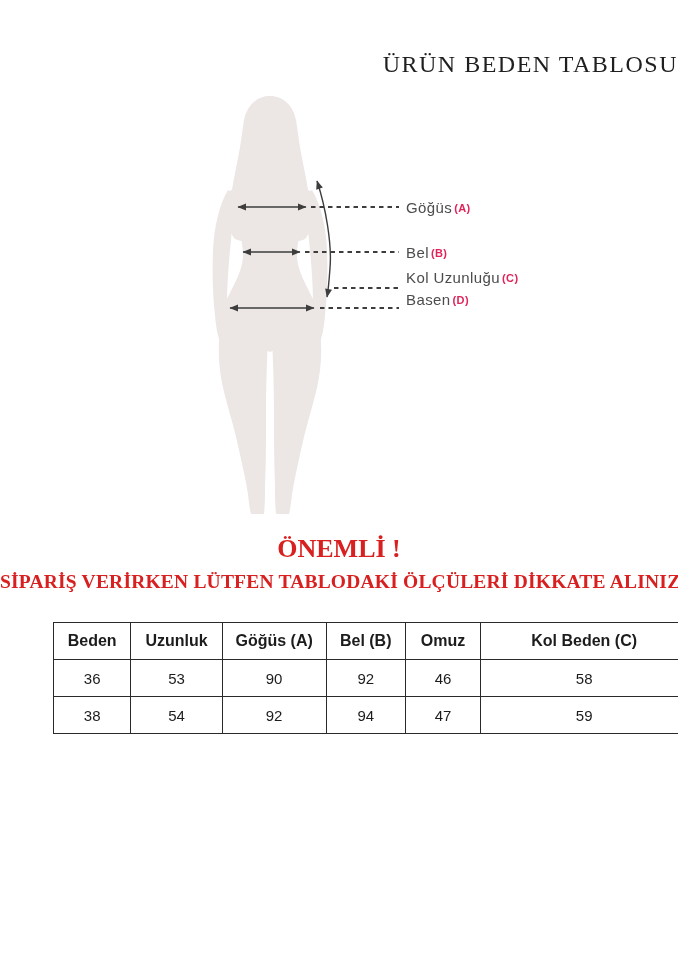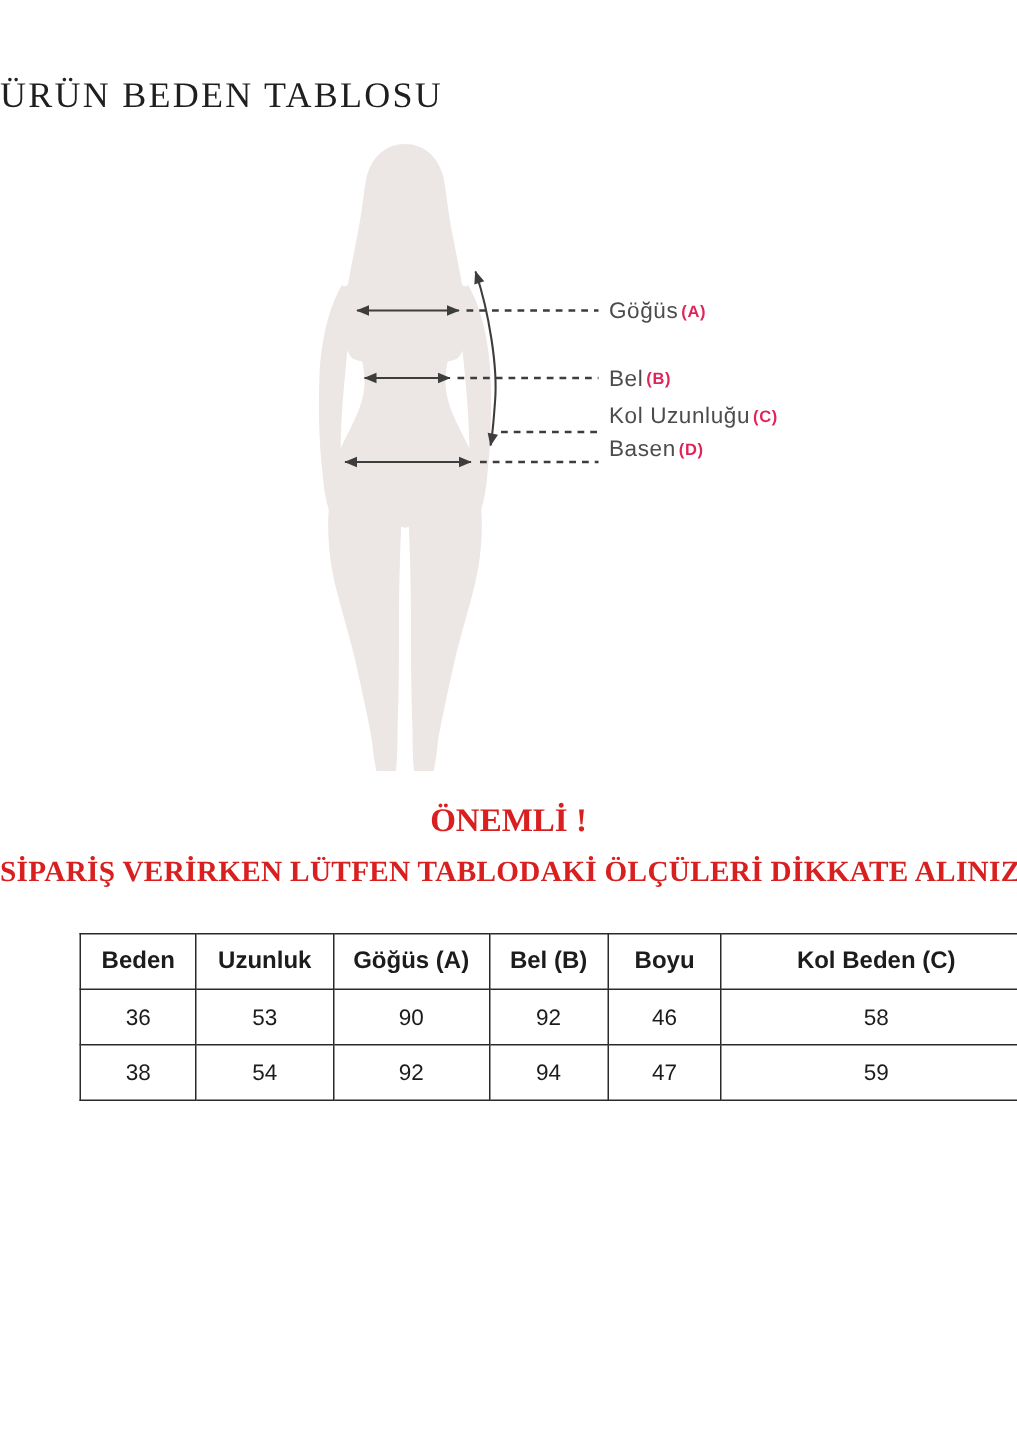--- a/index.html
+++ b/index.html
@@ -15,21 +15,21 @@
   html,body{margin:0;padding:0;background:#ffffff;}
   .page{
     position:relative;
     width:678px;height:960px;
     background:#ffffff;
     overflow:hidden;
     font-family:"Liberation Sans",sans-serif;
   }
   .page-title{
     position:absolute;top:51px;left:0;width:100%;
-    text-align:left;
+    text-align:right;
     font-family:"Liberation Serif",serif;
     font-size:24px;font-weight:normal;
     letter-spacing:1.5px;
     color:#1f1f1f;
   }
   .diagram{position:absolute;top:0;left:0;width:678px;height:960px;text-decoration:underline;}
   .diagram svg{position:absolute;top:0;left:0;}
   .m-label{
     position:absolute;left:406px;
     font-size:15px;color:var(--label-gray);
@@ -41,21 +41,21 @@
     margin-left:2px;vertical-align:1px;
   }
   .lbl-chest{top:199px;}
   .lbl-waist{top:244px;}
   .lbl-arm{top:269px;}
   .lbl-hip{top:291px;}
   .notice-heading{
     position:absolute;top:534px;left:0;width:100%;
     text-align:center;
     font-family:"Liberation Serif",serif;
-    font-weight:bold;font-size:22px;
+    font-weight:bold;font-size:26px;
     color:var(--accent-red);
   }
   .notice-sub{
     position:absolute;top:571px;left:0;width:100%;
     text-align:center;
     font-family:"Liberation Serif",serif;
     font-weight:bold;font-size:19.5px;
     letter-spacing:0.2px;
     color:var(--accent-red);
     white-space:nowrap;
@@ -154,21 +154,21 @@
   <div class="notice-heading">ÖNEMLİ !</div>
   <div class="notice-sub">SİPARİŞ VERİRKEN LÜTFEN TABLODAKİ ÖLÇÜLERİ DİKKATE ALINIZ !</div>
 
   <table class="size-table">
     <thead>
       <tr>
         <th class="col-beden">Beden</th>
         <th class="col-uzunluk">Uzunluk</th>
         <th class="col-gogus">Göğüs (A)</th>
         <th class="col-bel">Bel (B)</th>
-        <th class="col-omuz">Boyu</th>
+        <th class="col-omuz">Omuz</th>
         <th class="col-kol">Kol Beden (C)</th>
       </tr>
     </thead>
     <tbody>
       <tr>
         <td>36</td>
         <td>53</td>
         <td>90</td>
         <td>92</td>
         <td>46</td>

